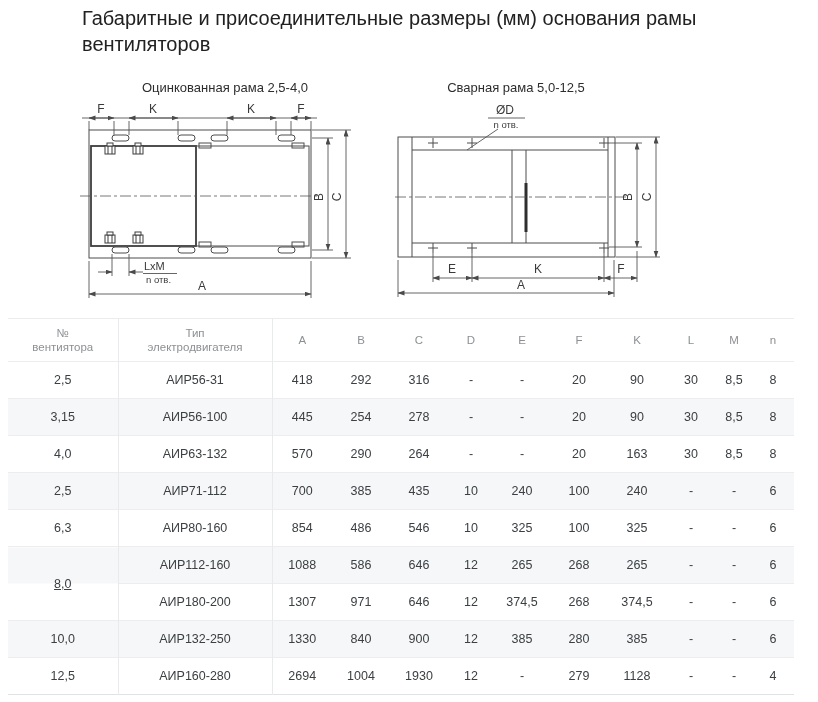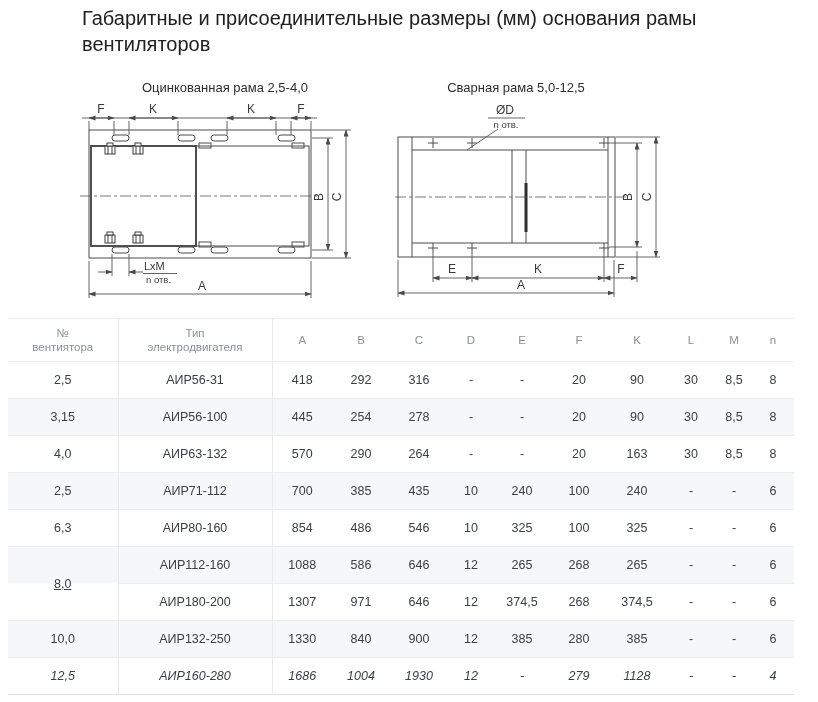--- a/index.html
+++ b/index.html
@@ -23,21 +23,21 @@
   .cl{stroke:#555;stroke-width:0.8;stroke-dasharray:11 3 3 3;fill:none;}
   .bolt{stroke:#3d3d3d;fill:#fff;stroke-width:1;}
   
   #dims-table{position:absolute;left:8px;top:318px;width:786px;border-collapse:collapse;
               table-layout:fixed;border-top:1px solid #ececee;border-bottom:1px solid #e1e2e4;}
   #dims-table th,#dims-table td{padding:0;text-align:center;vertical-align:middle;font-weight:400;}
   #dims-table thead th{height:42px;font-size:11.5px;color:#8d9093;line-height:14px;}
   #dims-table tbody td{height:36px;font-size:12.5px;color:#3c4043;}
   #dims-table thead tr{border-bottom:1px solid #ededef;}
   #dims-table tbody tr{border-bottom:1px solid #ededef;}
-  #dims-table tbody tr:last-child{border-bottom:0;font-style:italic;}
+  #dims-table tbody tr:last-child{border-bottom:0;}
   tr.shade{background:#f6f7f8;}
   .c-num,.c-motor{border-right:1px solid #e9eaec;}
   td.split{background:linear-gradient(to bottom,#f6f7f8 50%,#ffffff 50%);text-decoration:underline;}
 </style>
 </head>
 <body>
 
 <div id="page">
 
   <div id="title">Габаритные и присоединительные размеры (мм) основания рамы вентиляторов</div>
@@ -354,21 +354,21 @@
           <td>385</td>
           <td>280</td>
           <td>385</td>
           <td>-</td>
           <td>-</td>
           <td>6</td>
         </tr>
         <tr>
           <td class="c-num">12,5</td>
           <td class="c-motor">АИР160-280</td>
-          <td>1686</td>
+          <td>2694</td>
           <td>1004</td>
           <td>1930</td>
           <td>12</td>
           <td>-</td>
           <td>279</td>
           <td>1128</td>
           <td>-</td>
           <td>-</td>
           <td>4</td>
         </tr>

